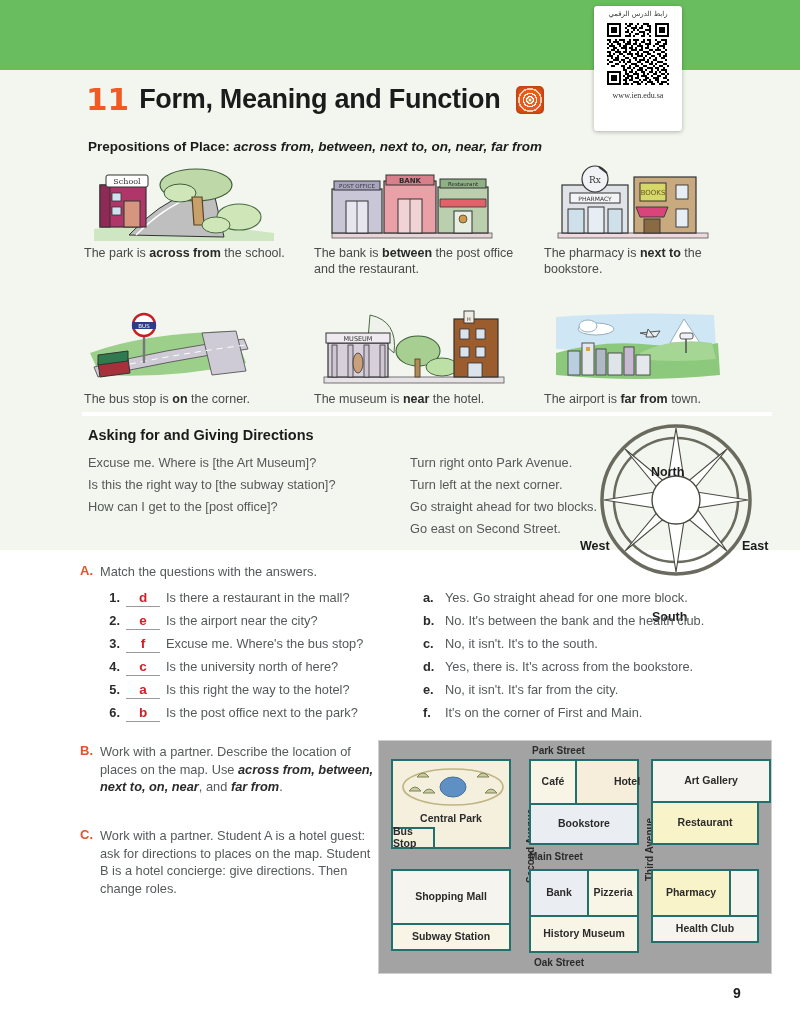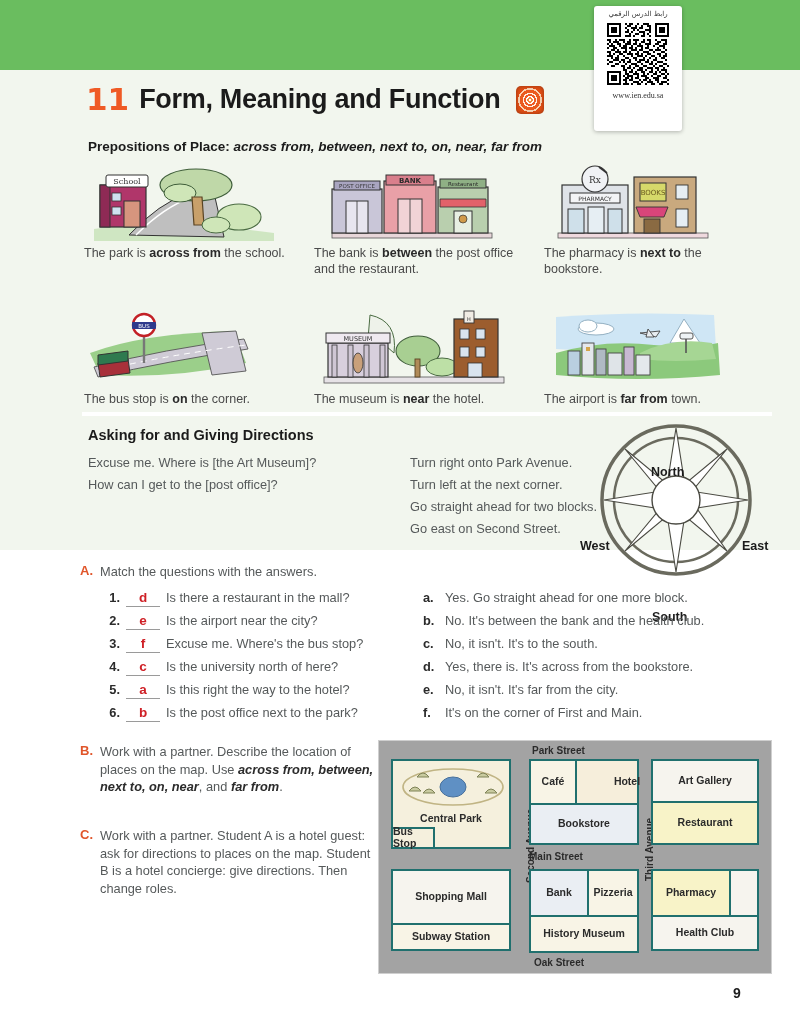--- a/index.html
+++ b/index.html
@@ -496,20 +496,21 @@
       <div class="illus-cap">
         <span>The airport is </span><b>far from</b><span> town.</span>
       </div>
     </div>
   </div>
 </div>
 
 <div class="dir-head">Asking for and Giving Directions</div>
 <div class="dir-left">
   <div class="dir-line">Excuse me. Where is [the Art Museum]?</div>
+  <div class="dir-line">Is this the right way to [the subway station]?</div>
   <div class="dir-line">How can I get to the [post office]?</div>
 </div>
 <div class="dir-right">
   <div class="dir-line">Turn right onto Park Avenue.</div>
   <div class="dir-line">Turn left at the next corner.</div>
   <div class="dir-line">Go straight ahead for two blocks.</div>
   <div class="dir-line">Go east on Second Street.</div>
 </div>
 
 <svg class="compass" viewBox="0 0 165 165">
@@ -636,21 +637,21 @@
     <div class="blk" style="left:150px;top:18px;width:48px;height:46px;background:#f8f4e6;">
       <span>Café</span>
     </div>
     <div class="blk" style="left:196px;top:18px;width:64px;height:46px;background:#f6eedb;padding-left:40px;">
       <span>Hotel</span>
     </div>
     <div class="blk" style="left:150px;top:62px;width:110px;height:42px;background:#eaeef3;">
       <span>Bookstore</span>
     </div>
 
-    <div class="blk" style="left:272px;top:18px;width:108px;height:44px;background:#f6f4ee;">
+    <div class="blk" style="left:272px;top:18px;width:120px;height:44px;background:#f6f4ee;">
       <span>Art Gallery</span>
     </div>
     <div class="blk" style="left:272px;top:60px;width:108px;height:44px;background:#f8f3c8;">
       <span>Restaurant</span>
     </div>
 
     <div class="blk" style="left:12px;top:128px;width:120px;height:56px;background:#f6f4ee;">
       <span>Shopping Mall</span>
     </div>
     <div class="blk" style="left:12px;top:182px;width:120px;height:28px;background:#f8f4e6;">
@@ -664,19 +665,19 @@
       <span>Pizzeria</span>
     </div>
     <div class="blk" style="left:150px;top:174px;width:110px;height:38px;background:#f8f4e6;">
       <span>History Museum</span>
     </div>
 
     <div class="blk" style="left:272px;top:128px;width:108px;height:48px;background:#f6f4ee;"></div>
     <div class="blk" style="left:272px;top:128px;width:80px;height:48px;background:#f8f3c8;">
       <span>Pharmacy</span>
     </div>
-    <div class="blk" style="left:272px;top:174px;width:108px;height:36px;background:#f6f4ee;">
+    <div class="blk" style="left:272px;top:174px;width:108px;height:28px;background:#f6f4ee;">
       <span>Health Club</span>
     </div>
   </div>
 </div>
 
 <div class="page-num">9</div>
 
 </body></html>

